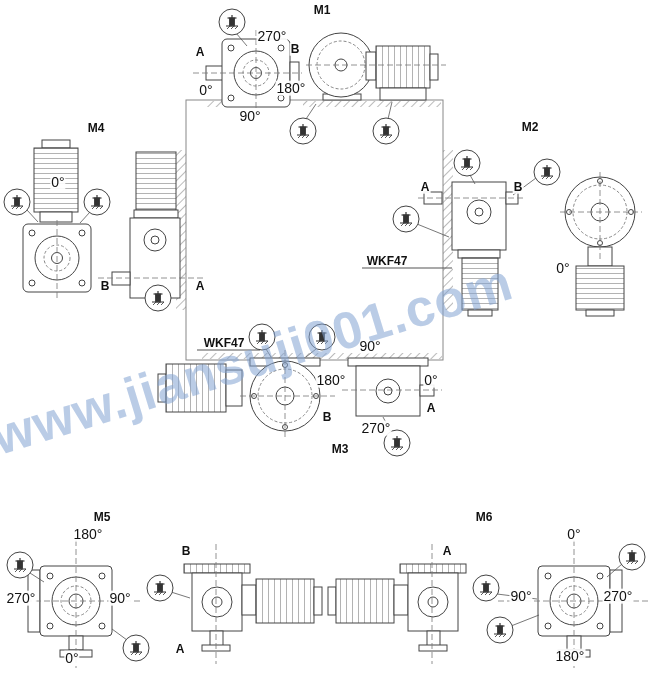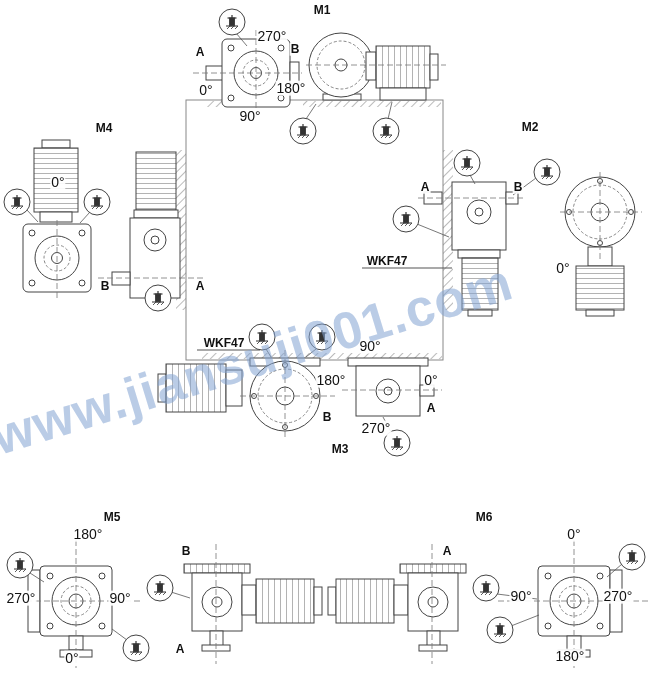--- a/index.html
+++ b/index.html
@@ -241,41 +241,41 @@
 </svg>
 
 <div class="lbl title" style="left:322px;top:10px">M1</div>
 <div class="lbl" style="left:272px;top:36px">270°</div>
 <div class="lbl end" style="left:200px;top:52px">A</div>
 <div class="lbl end" style="left:295px;top:49px">B</div>
 <div class="lbl" style="left:291px;top:88px">180°</div>
 <div class="lbl" style="left:206px;top:90px">0°</div>
 <div class="lbl" style="left:250px;top:116px">90°</div>
 
-<div class="lbl title" style="left:104px;top:128px">M4</div>
+<div class="lbl title" style="left:96px;top:128px">M4</div>
 <div class="lbl" style="left:58px;top:182px">0°</div>
 <div class="lbl end" style="left:105px;top:286px">B</div>
 <div class="lbl end" style="left:200px;top:286px">A</div>
 
 <div class="lbl title" style="left:530px;top:127px">M2</div>
 <div class="lbl end" style="left:425px;top:187px">A</div>
 <div class="lbl end" style="left:518px;top:187px">B</div>
 <div class="lbl model" style="left:387px;top:261px">WKF47</div>
 <div class="lbl" style="left:563px;top:268px">0°</div>
 
 <div class="lbl model" style="left:224px;top:343px">WKF47</div>
 <div class="lbl" style="left:370px;top:346px">90°</div>
 <div class="lbl" style="left:331px;top:380px">180°</div>
 <div class="lbl" style="left:431px;top:380px">0°</div>
 <div class="lbl end" style="left:327px;top:417px">B</div>
 <div class="lbl" style="left:376px;top:428px">270°</div>
 <div class="lbl end" style="left:431px;top:408px">A</div>
 <div class="lbl title" style="left:340px;top:449px">M3</div>
 
-<div class="lbl title" style="left:112px;top:517px">M5</div>
+<div class="lbl title" style="left:102px;top:517px">M5</div>
 <div class="lbl" style="left:88px;top:534px">180°</div>
 <div class="lbl" style="left:21px;top:598px">270°</div>
 <div class="lbl" style="left:120px;top:598px">90°</div>
 <div class="lbl" style="left:72px;top:658px">0°</div>
 <div class="lbl end" style="left:186px;top:551px">B</div>
 <div class="lbl end" style="left:180px;top:649px">A</div>
 
 <div class="lbl title" style="left:484px;top:517px">M6</div>
 <div class="lbl end" style="left:447px;top:551px">A</div>
 <div class="lbl" style="left:574px;top:534px">0°</div>

